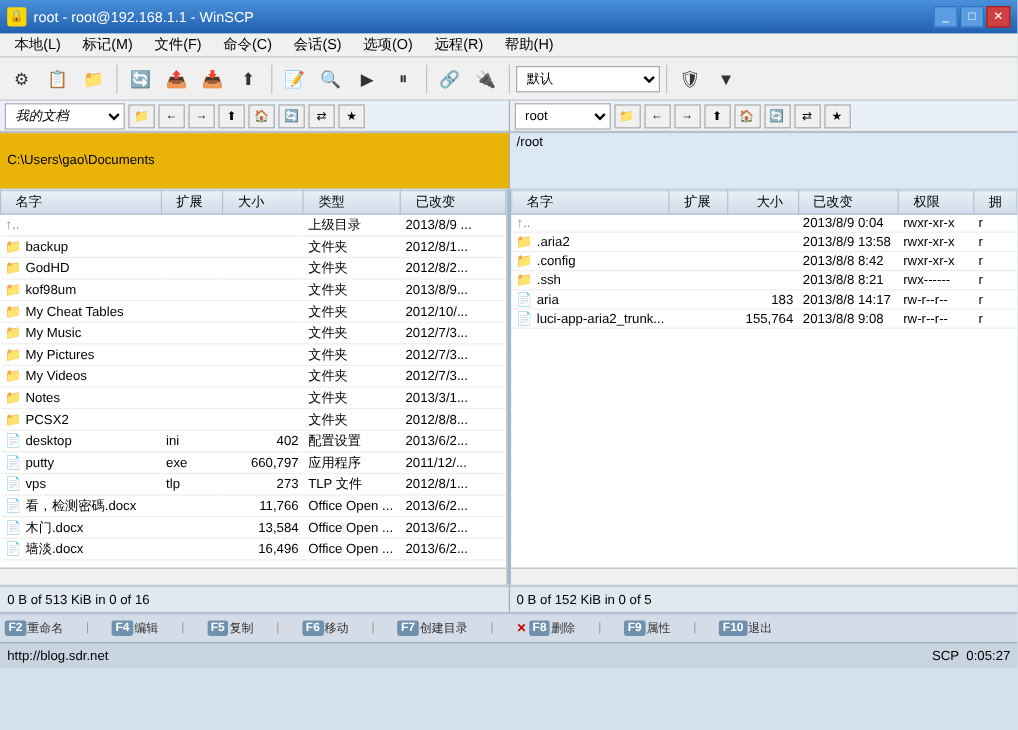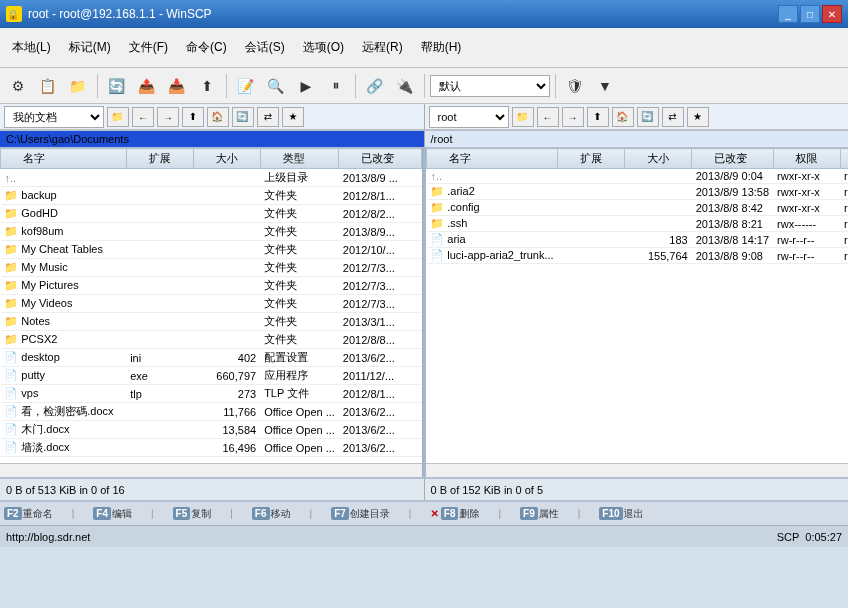--- a/index.html
+++ b/index.html
@@ -19,21 +19,21 @@
     .title-bar-left { display: flex; align-items: center; gap: 6px; }
     .title-icon { width: 16px; height: 16px; background: #ffd700; border-radius: 2px; font-size: 10px; display: flex; align-items: center; justify-content: center; }
     .title-controls { display: flex; gap: 2px; }
     .title-btn { width: 20px; height: 18px; background: #5a9de0; border: 1px solid #3070c0; color: white; font-size: 10px; cursor: pointer; display: flex; align-items: center; justify-content: center; }
     .title-btn.close { background: #d04040; border-color: #a02020; }
 
     
     .menu-bar {
       background: #f0f0f0;
       border-bottom: 1px solid #c0c0c0;
-      height: 40px;
+      height: 20px;
       display: flex;
       align-items: center;
       padding: 0 4px;
       gap: 2px;
     }
     .menu-item { padding: 2px 8px; cursor: pointer; font-size: 12px; }
 
     
     .toolbar {
       background: #f0f0f0;
@@ -80,21 +80,21 @@
       border-right: 1px solid #aaa;
       background: white;
       overflow: hidden;
     }
     .file-panel:last-child { border-right: none; }
 
     .panel-table { width: 100%; border-collapse: collapse; }
     .panel-table th {
       background: linear-gradient(to bottom, #e8f0f8, #d0dce8);
       border: 1px solid #b0c0d0;
-      padding: 2px 22px;
+      padding: 2px 12px;
       text-align: left;
       font-size: 11px;
       font-weight: normal;
       cursor: pointer;
       white-space: nowrap;
     }
     .panel-table td {
       padding: 1px 4px;
       font-size: 11px;
       border-bottom: 1px solid #eee;
@@ -213,21 +213,21 @@
     <option>默认</option>
   </select>
   <div class="tb-separator"></div>
   <button class="tb-btn">🛡</button>
   <button class="tb-btn">▼</button>
 </div>
 
 <div style="display:flex; border-bottom: 1px solid #b0c0d0;">
 
   <div class="path-bar" style="flex:1; border-right:1px solid #aaa;">
-    <select class="tb-combo" style="min-width:100px;">
+    <select class="tb-combo" style="min-width:100px;font-style:italic;">
       <option>我的文档</option>
     </select>
     <button class="path-btn">📁</button>
     <button class="path-btn">←</button>
     <button class="path-btn">→</button>
     <button class="path-btn">⬆</button>
     <button class="path-btn">🏠</button>
     <button class="path-btn">🔄</button>
     <button class="path-btn">⇄</button>
     <button class="path-btn">★</button>
@@ -242,21 +242,21 @@
     <button class="path-btn">→</button>
     <button class="path-btn">⬆</button>
     <button class="path-btn">🏠</button>
     <button class="path-btn">🔄</button>
     <button class="path-btn">⇄</button>
     <button class="path-btn">★</button>
   </div>
 </div>
 
 <div style="display:flex; border-bottom:1px solid #b0c0d0;">
-  <div style="flex:1; background:#1d4ed8; padding:2px 6px; font-size:11px; border-right:1px solid #aaa;">C:\Users\gao\Documents</div>
+  <div style="flex:1; background:#eab308; padding:17px 6px; font-size:11px; border-right:1px solid #aaa;">C:\Users\gao\Documents</div>
   <div style="flex:1; background:#dce8f5; padding:2px 6px; font-size:11px;">/root</div>
 </div>
 
 <div style="display:flex; height:330px; border-bottom:1px solid #b0c0d0;">
 
   <div class="file-panel">
     <div style="overflow-y:auto; overflow-x:hidden; flex:1;">
       <table class="panel-table">
         <thead>
           <tr>

